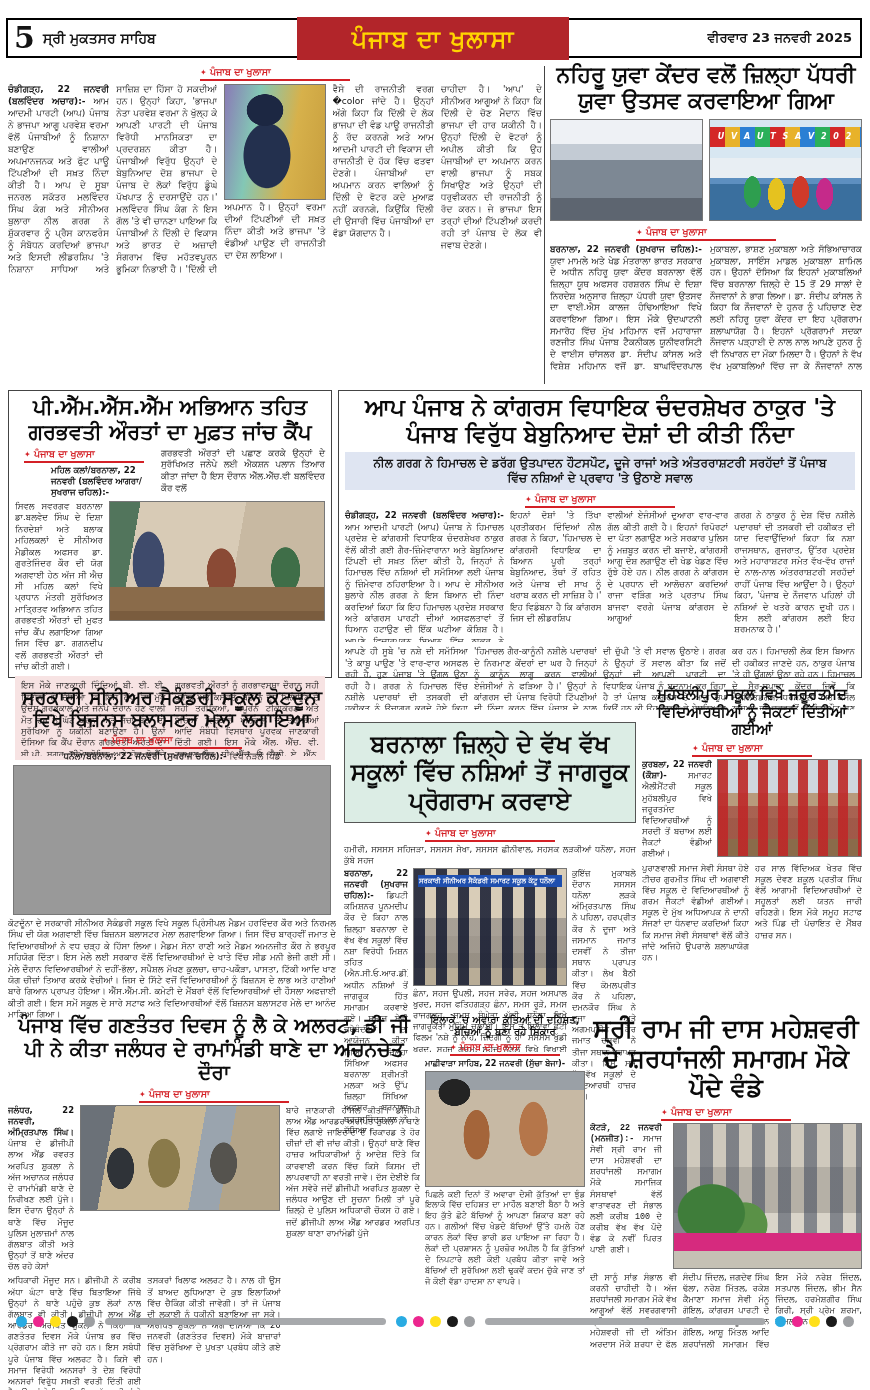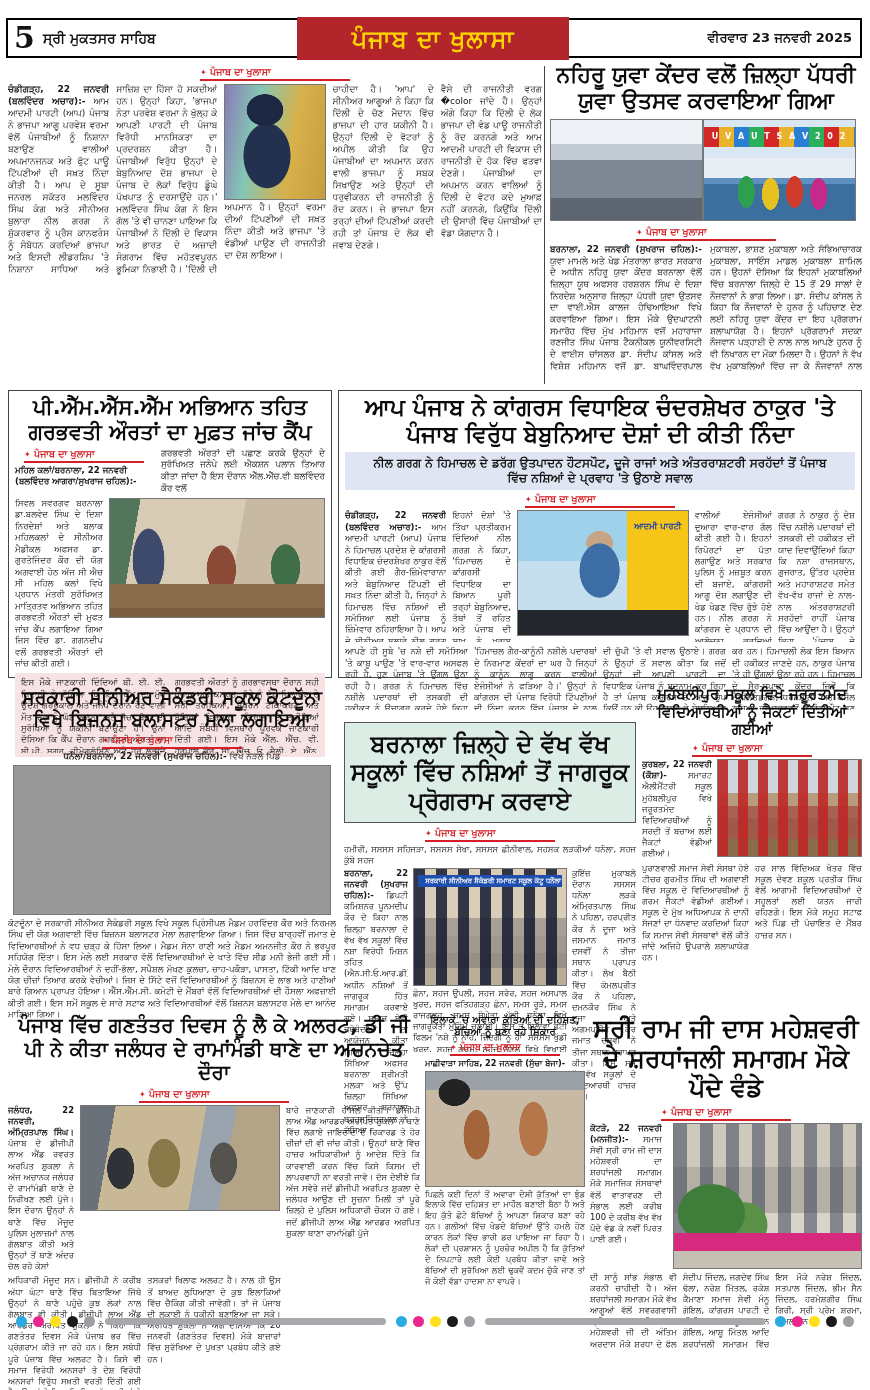--- a/index.html
+++ b/index.html
@@ -41,21 +41,21 @@
   .a1 .cols > div { flex:1; }
   .ph-spokesman { width:100%; height:116px; margin-bottom:2px;
     background:
       radial-gradient(30px 26px at 40% 22%, #1c2742 0 60%, rgba(28,39,66,0) 62%),
       radial-gradient(42px 58px at 42% 62%, #23304e 0 55%, rgba(35,48,78,0) 57%),
       linear-gradient(100deg, #8a7ab6 0%, #83c7b5 30%, #d7b14b 65%, #c79e3e 100%); }
 
   
   .a2 { left:550px; top:62px; width:312px; }
   .a2 .hl { font-size:22px; }
-  .a2 .phr { display:flex; margin-top:5px; }
+  .a2 .phr { display:flex; gap:6px; margin-top:5px;font-style:italic; }
   .a2 .phr .ph { width:153px; height:102px; }
   .ph-stage { background:
       linear-gradient(#eef1f5 0 24%, #c3cbd4 24% 40%, #7d8894 40% 78%, #5d6570 78%); }
   .ph-dance { background:
       radial-gradient(14px 26px at 28% 72%, #2e9e4f 0 60%, transparent 62%),
       radial-gradient(14px 26px at 44% 74%, #e5c21f 0 60%, transparent 62%),
       radial-gradient(14px 26px at 60% 72%, #cf3a2a 0 60%, transparent 62%),
       radial-gradient(14px 26px at 76% 74%, #c52a8a 0 60%, transparent 62%),
       linear-gradient(#d8e7f2 0 38%, #e8eef3 38% 58%, #5d8fc0 58% 64%, #3a6f9e 64% 100%); }
   .pennants { position:absolute; top:7%; left:0; right:0; height:20%;
@@ -132,21 +132,21 @@
   .a6 .schools { font-size:8.4px; line-height:1.3; text-align:justify; margin-top:1px; }
   .a6 .r1 { display:flex; gap:5px; margin-top:2px; }
   .a6 .sc { width:64px; font-size:8.4px; }
   .a6 .mid { flex:1; }
   .ph-school { width:100%; height:118px;
     background:
       repeating-linear-gradient(90deg, rgba(20,26,48,.85) 0 11px, rgba(20,26,48,0) 11px 22px),
       linear-gradient(rgba(0,0,0,0) 0 42%, rgba(20,26,48,.25) 42% 85%, #b9ad97 85%),
       linear-gradient(#d9cdb8 0 58%, #cfc3ae 58% 72%, #c3b7a1 72%); }
   .board { position:absolute; top:6px; left:4px; right:4px; background:#1f4fae; color:#fff;
-      font-size:6.8px; font-weight:bold; text-align:right; padding:2px 1px; line-height:1.2; }
+      font-size:6.8px; font-weight:bold; text-align:left; padding:2px 1px; line-height:1.2; }
   .a6 .mid .bt { font-size:8.4px; margin-top:2px; height:64px; }
 
   
   .a7 { left:642px; top:686px; width:220px; }
   .a7 .hl { font-size:15px; }
   .a7 .kicker { width:120px; margin:3px auto 2px; }
   .a7 .r1 { display:flex; gap:5px; }
   .a7 .lc { width:70px; font-size:8.4px; }
   .ph-jackets { flex:1; height:98px;
     background:
@@ -182,21 +182,21 @@
       radial-gradient(22px 42px at 32% 55%, #a4653a 0 58%, transparent 60%),
       radial-gradient(24px 46px at 68% 50%, #b5764a 0 58%, transparent 60%),
       radial-gradient(26px 22px at 18% 18%, #232323 0 60%, transparent 62%),
       linear-gradient(#9aa0a6 0 16%, #c7b9a4 16%); }
   .a9 .body2 { height:118px; }
 
   
   .a10 { left:590px; top:1014px; width:272px; }
   .a10 .hl { font-size:25px; }
   .a10 .kicker { width:130px; margin:3px auto 2px; }
-  .a10 .r1 { display:flex; gap:11px; }
+  .a10 .r1 { display:flex; gap:11px;font-family:Liberation Mono, monospace; }
   .a10 .lc { width:72px; font-size:8.4px; }
   .ph-plants { flex:1; height:146px;
     background:
       linear-gradient(rgba(0,0,0,0) 0 76%, #d62a7e 76% 88%, #c5c0b4 88%),
       radial-gradient(60px 52px at 20% 62%, #3f7d3a 0 55%, transparent 57%),
       radial-gradient(40px 40px at 38% 70%, #5a9147 0 55%, transparent 57%),
       repeating-linear-gradient(90deg, rgba(60,70,90,.55) 0 13px, rgba(60,70,90,0) 13px 26px),
       linear-gradient(#cfc9bd 0 30%, #b5b0a6 30% 62%, #d9d4c9 62%); }
   .a10 .r2 { display:flex; gap:6px; margin-top:3px; height:76px; }
   .a10 .r2 div { flex:1; font-size:8.4px; }
@@ -222,22 +222,22 @@
 
   <div class="art a1">
     <div class="kicker"><span class="st">✦</span> <span>ਪੰਜਾਬ ਦਾ ਖੁਲਾਸਾ</span></div>
     <div class="cols">
       <div class="bt"><b class="dl">ਚੰਡੀਗੜ੍ਹ, 22 ਜਨਵਰੀ (ਬਲਵਿੰਦਰ ਅਚਾਰ):-</b> <span>ਆਮ ਆਦਮੀ ਪਾਰਟੀ (ਆਪ) ਪੰਜਾਬ ਨੇ ਭਾਜਪਾ ਆਗੂ ਪਰਵੇਸ਼ ਵਰਮਾ ਵੱਲੋਂ ਪੰਜਾਬੀਆਂ ਨੂੰ ਨਿਸ਼ਾਨਾ ਬਣਾਉਣ ਵਾਲੀਆਂ ਅਪਮਾਨਜਨਕ ਅਤੇ ਫੁੱਟ ਪਾਊ ਟਿੱਪਣੀਆਂ ਦੀ ਸਖ਼ਤ ਨਿੰਦਾ ਕੀਤੀ ਹੈ। ਆਪ ਦੇ ਸੂਬਾ ਜਨਰਲ ਸਕੱਤਰ ਮਲਵਿੰਦਰ ਸਿੰਘ ਕੰਗ ਅਤੇ ਸੀਨੀਅਰ ਬੁਲਾਰਾ ਨੀਲ ਗਰਗ ਨੇ ਸ਼ੁੱਕਰਵਾਰ ਨੂੰ ਪ੍ਰੈਸ ਕਾਨਫਰੰਸ ਨੂੰ ਸੰਬੋਧਨ ਕਰਦਿਆਂ ਭਾਜਪਾ ਅਤੇ ਇਸਦੀ ਲੀਡਰਸ਼ਿਪ 'ਤੇ ਨਿਸ਼ਾਨਾ ਸਾਧਿਆ ਅਤੇ ਧਰੁਵੀਕਰਨ ਦੀ ਰਾਜਨੀਤੀ ਨੂੰ ਉਤਸ਼ਾਹਿਤ ਕਰਨ ਲਈ ਤਿੱਖੀ ਆਲੋਚਨਾ ਕੀਤੀ। ਕੰਗ ਨੇ ਵਰਮਾ ਦੀ ਆਲੋਚਨਾ ਕੀਤੀ ਕਿ ਉਹ ਇਹ ਕਹਿ ਰਹੇ ਹਨ ਕਿ ਦਿੱਲੀ ਵਿੱਚ ਪੰਜਾਬ ਰਜਿਸਟ੍ਰੇਸ਼ਨ ਵਾਲੀਆਂ ਗੱਡੀਆਂ ਗਣਤੰਤਰ ਦਿਵਸ ਤੋਂ ਪਹਿਲਾਂ ਵਿੱਚ</span></div>
       <div class="bt">ਸਾਜ਼ਿਸ਼ ਦਾ ਹਿੱਸਾ ਹੋ ਸਕਦੀਆਂ ਹਨ। ਉਨ੍ਹਾਂ ਕਿਹਾ, 'ਭਾਜਪਾ ਨੇਤਾ ਪਰਵੇਸ਼ ਵਰਮਾ ਨੇ ਖੁੱਲ੍ਹ ਕੇ ਆਪਣੀ ਪਾਰਟੀ ਦੀ ਪੰਜਾਬ ਵਿਰੋਧੀ ਮਾਨਸਿਕਤਾ ਦਾ ਪ੍ਰਦਰਸ਼ਨ ਕੀਤਾ ਹੈ। ਪੰਜਾਬੀਆਂ ਵਿਰੁੱਧ ਉਨ੍ਹਾਂ ਦੇ ਬੇਬੁਨਿਆਦ ਦੋਸ਼ ਭਾਜਪਾ ਦੇ ਪੰਜਾਬ ਦੇ ਲੋਕਾਂ ਵਿਰੁੱਧ ਡੂੰਘੇ ਪੱਖਪਾਤ ਨੂੰ ਦਰਸਾਉਂਦੇ ਹਨ।' ਮਲਵਿੰਦਰ ਸਿੰਘ ਕੰਗ ਨੇ ਇਸ ਗੱਲ 'ਤੇ ਵੀ ਚਾਨਣਾ ਪਾਇਆ ਕਿ ਪੰਜਾਬੀਆਂ ਨੇ ਦਿੱਲੀ ਦੇ ਵਿਕਾਸ ਅਤੇ ਭਾਰਤ ਦੇ ਅਜ਼ਾਦੀ ਸੰਗਰਾਮ ਵਿੱਚ ਮਹੱਤਵਪੂਰਨ ਭੂਮਿਕਾ ਨਿਭਾਈ ਹੈ। 'ਦਿੱਲੀ ਦੀ ਤਰੱਕੀ ਪੰਜਾਬੀਆਂ ਦੀਆਂ ਕੁਰਬਾਨੀਆਂ ਅਤੇ ਯੋਗਦਾਨਾਂ ਦੀ ਦੇਣ ਹੈ। ਭਾਰਤ ਨੂੰ ਅਜ਼ਾਦ ਕਰਵਾਉਣ ਤੋਂ ਲੈ ਕੇ ਦਿੱਲੀ ਦੇ ਨੁਹਾਰ ਨੂੰ ਮੁੜ ਆਕਾਰ ਦੇਣ ਤੱਕ, ਪੰਜਾਬੀ ਹਮੇਸ਼ਾ ਸਭ ਤੋਂ ਅੱਗੇ ਰਹੇ ਹਨ।</div>
       <div>
         <div class="ph ph-spokesman"></div>
         <div class="bt">ਅਪਮਾਨ ਹੈ। ਉਨ੍ਹਾਂ ਵਰਮਾ ਦੀਆਂ ਟਿੱਪਣੀਆਂ ਦੀ ਸਖ਼ਤ ਨਿੰਦਾ ਕੀਤੀ ਅਤੇ ਭਾਜਪਾ 'ਤੇ ਵੰਡੀਆਂ ਪਾਉਣ ਦੀ ਰਾਜਨੀਤੀ ਦਾ ਦੋਸ਼ ਲਾਇਆ।</div>
       </div>
+      <div class="bt">ਵੈਸੇ ਦੀ ਰਾਜਨੀਤੀ ਵਰਗ �color ਜਾਂਦੇ ਹੈ। ਉਨ੍ਹਾਂ ਅੱਗੇ ਕਿਹਾ ਕਿ ਦਿੱਲੀ ਦੇ ਲੋਕ ਭਾਜਪਾ ਦੀ ਵੰਡ ਪਾਊ ਰਾਜਨੀਤੀ ਨੂੰ ਰੱਦ ਕਰਨਗੇ ਅਤੇ ਆਮ ਆਦਮੀ ਪਾਰਟੀ ਦੀ ਵਿਕਾਸ ਦੀ ਰਾਜਨੀਤੀ ਦੇ ਹੱਕ ਵਿੱਚ ਫਤਵਾ ਦੇਣਗੇ। ਪੰਜਾਬੀਆਂ ਦਾ ਅਪਮਾਨ ਕਰਨ ਵਾਲਿਆਂ ਨੂੰ ਦਿੱਲੀ ਦੇ ਵੋਟਰ ਕਦੇ ਮੁਆਫ਼ ਨਹੀਂ ਕਰਨਗੇ, ਕਿਉਂਕਿ ਦਿੱਲੀ ਦੀ ਉਸਾਰੀ ਵਿੱਚ ਪੰਜਾਬੀਆਂ ਦਾ ਵੱਡਾ ਯੋਗਦਾਨ ਹੈ।</div>
       <div class="bt">ਚਾਹੀਦਾ ਹੈ। 'ਆਪ' ਦੇ ਸੀਨੀਅਰ ਆਗੂਆਂ ਨੇ ਕਿਹਾ ਕਿ ਦਿੱਲੀ ਦੇ ਚੋਣ ਮੈਦਾਨ ਵਿੱਚ ਭਾਜਪਾ ਦੀ ਹਾਰ ਯਕੀਨੀ ਹੈ। ਉਨ੍ਹਾਂ ਦਿੱਲੀ ਦੇ ਵੋਟਰਾਂ ਨੂੰ ਅਪੀਲ ਕੀਤੀ ਕਿ ਉਹ ਪੰਜਾਬੀਆਂ ਦਾ ਅਪਮਾਨ ਕਰਨ ਵਾਲੀ ਭਾਜਪਾ ਨੂੰ ਸਬਕ ਸਿਖਾਉਣ ਅਤੇ ਉਨ੍ਹਾਂ ਦੀ ਧਰੁਵੀਕਰਨ ਦੀ ਰਾਜਨੀਤੀ ਨੂੰ ਰੱਦ ਕਰਨ। ਜੇ ਭਾਜਪਾ ਇਸ ਤਰ੍ਹਾਂ ਦੀਆਂ ਟਿੱਪਣੀਆਂ ਕਰਦੀ ਰਹੀ ਤਾਂ ਪੰਜਾਬ ਦੇ ਲੋਕ ਵੀ ਜਵਾਬ ਦੇਣਗੇ।</div>
-      <div class="bt">ਵੈਸੇ ਦੀ ਰਾਜਨੀਤੀ ਵਰਗ �color ਜਾਂਦੇ ਹੈ। ਉਨ੍ਹਾਂ ਅੱਗੇ ਕਿਹਾ ਕਿ ਦਿੱਲੀ ਦੇ ਲੋਕ ਭਾਜਪਾ ਦੀ ਵੰਡ ਪਾਊ ਰਾਜਨੀਤੀ ਨੂੰ ਰੱਦ ਕਰਨਗੇ ਅਤੇ ਆਮ ਆਦਮੀ ਪਾਰਟੀ ਦੀ ਵਿਕਾਸ ਦੀ ਰਾਜਨੀਤੀ ਦੇ ਹੱਕ ਵਿੱਚ ਫਤਵਾ ਦੇਣਗੇ। ਪੰਜਾਬੀਆਂ ਦਾ ਅਪਮਾਨ ਕਰਨ ਵਾਲਿਆਂ ਨੂੰ ਦਿੱਲੀ ਦੇ ਵੋਟਰ ਕਦੇ ਮੁਆਫ਼ ਨਹੀਂ ਕਰਨਗੇ, ਕਿਉਂਕਿ ਦਿੱਲੀ ਦੀ ਉਸਾਰੀ ਵਿੱਚ ਪੰਜਾਬੀਆਂ ਦਾ ਵੱਡਾ ਯੋਗਦਾਨ ਹੈ।</div>
     </div>
   </div>
 
   <div class="vrule" style="left:544px; top:66px; height:318px;"></div>
 
   <div class="art a2">
     <div class="hl">ਨਹਿਰੂ ਯੁਵਾ ਕੇਂਦਰ ਵਲੋਂ ਜ਼ਿਲ੍ਹਾ ਪੱਧਰੀ ਯੁਵਾ ਉਤਸਵ ਕਰਵਾਇਆ ਗਿਆ</div>
     <div class="phr">
       <div class="ph ph-stage"></div>
       <div class="ph ph-dance">
@@ -249,46 +249,41 @@
       <div class="bt"><b class="dl">ਬਰਨਾਲਾ, 22 ਜਨਵਰੀ (ਸੁਖਰਾਜ ਚਹਿਲ):-</b> <span>ਯੁਵਾ ਮਾਮਲੇ ਅਤੇ ਖੇਡ ਮੰਤਰਾਲਾ ਭਾਰਤ ਸਰਕਾਰ ਦੇ ਅਧੀਨ ਨਹਿਰੂ ਯੁਵਾ ਕੇਂਦਰ ਬਰਨਾਲਾ ਵੱਲੋਂ ਜ਼ਿਲ੍ਹਾ ਯੂਥ ਅਫਸਰ ਹਰਸ਼ਰਨ ਸਿੰਘ ਦੇ ਦਿਸ਼ਾ ਨਿਰਦੇਸ਼ ਅਨੁਸਾਰ ਜ਼ਿਲ੍ਹਾ ਪੱਧਰੀ ਯੁਵਾ ਉਤਸਵ ਦਾ ਵਾਈ.ਐਸ ਕਾਲਜ ਹੰਢਿਆਇਆ ਵਿਖੇ ਕਰਵਾਇਆ ਗਿਆ। ਇਸ ਮੌਕੇ ਉਦਘਾਟਨੀ ਸਮਾਰੋਹ ਵਿੱਚ ਮੁੱਖ ਮਹਿਮਾਨ ਵਜੋਂ ਮਹਾਰਾਜਾ ਰਣਜੀਤ ਸਿੰਘ ਪੰਜਾਬ ਟੈਕਨੀਕਲ ਯੂਨੀਵਰਸਿਟੀ ਦੇ ਵਾਈਸ ਚਾਂਸਲਰ ਡਾ. ਸੰਦੀਪ ਕਾਂਸਲ ਅਤੇ ਵਿਸ਼ੇਸ਼ ਮਹਿਮਾਨ ਵਜੋਂ ਡਾ. ਬਾਘਵਿੰਦਰਪਾਲ ਸ਼ਰਮਾ ਡਾਇਰੈਕਟਰ ਹੁਨਰ ਵਿਕਾਸ, ਸ੍ਰੀ ਵਰੁਣ ਭਾਰਤੀ ਡਾਇਰੈਕਟਰ ਵਾਈ.ਐਸ ਗਰੁੱਪ ਬਰਨਾਲਾ ਨੇ ਸ਼ਿਰਕਤ ਕੀਤੀ। ਇਸ ਮੌਕੇ ਨਹਿਰੂ ਯੁਵਾ ਕੇਂਦਰ ਬਰਨਾਲਾ ਦੇ ਲੇਖਾ ਅਤੇ ਪ੍ਰੋਗਰਾਮ ਸਹਾਇਕ ਤਿਲਕ ਸਿੰਗਲਾ ਨੇ ਆਏ ਹੋਏ ਮਹਿਮਾਨਾਂ ਦਾ ਸਵਾਗਤ ਕੀਤਾ ਅਤੇ ਪ੍ਰੋਗਰਾਮ ਬਾਰੇ ਜਾਣਕਾਰੀ ਦਿੱਤੀ। ਉਨ੍ਹਾਂ ਕਿਹਾ ਕਿ ਇਸ ਯੁਵਾ ਉਤਸਵ ਵਿੱਚ ਨੌਜਵਾਨਾਂ ਦੀ ਪ੍ਰਤਿਭਾ ਨੂੰ ਉਭਾਰਨ ਲਈ ਭਾਰਤ ਸਰਕਾਰ ਵੱਲੋਂ 6 ਯੁਵਾ ਕੇਂਦਰਿਤ ਮੁਕਾਬਲੇ ਕਰਵਾਏ ਜਾਂਦੇ ਹਨ, ਜਿਨ੍ਹਾਂ ਵਿੱਚ ਮੋਬਾਈਲ ਫੋਟੋਗ੍ਰਾਫੀ ਮੁਕਾਬਲਾ, ਪੇਂਟਿੰਗ ਮੁਕਾਬਲਾ, ਕਵਿਤਾ ਲੇਖਣ</span></div>
       <div class="bt">ਮੁਕਾਬਲਾ, ਭਾਸ਼ਣ ਮੁਕਾਬਲਾ ਅਤੇ ਸੱਭਿਆਚਾਰਕ ਮੁਕਾਬਲਾ, ਸਾਇੰਸ ਮਾਡਲ ਮੁਕਾਬਲਾ ਸ਼ਾਮਿਲ ਹਨ। ਉਹਨਾਂ ਦੱਸਿਆ ਕਿ ਇਹਨਾਂ ਮੁਕਾਬਲਿਆਂ ਵਿੱਚ ਬਰਨਾਲਾ ਜ਼ਿਲ੍ਹੇ ਦੇ 15 ਤੋਂ 29 ਸਾਲਾਂ ਦੇ ਨੌਜਵਾਨਾਂ ਨੇ ਭਾਗ ਲਿਆ। ਡਾ. ਸੰਦੀਪ ਕਾਂਸਲ ਨੇ ਕਿਹਾ ਕਿ ਨੌਜਵਾਨਾਂ ਦੇ ਹੁਨਰ ਨੂੰ ਪਹਿਚਾਣ ਦੇਣ ਲਈ ਨਹਿਰੂ ਯੁਵਾ ਕੇਂਦਰ ਦਾ ਇਹ ਪ੍ਰੋਗਰਾਮ ਸ਼ਲਾਘਾਯੋਗ ਹੈ। ਇਹਨਾਂ ਪ੍ਰੋਗਰਾਮਾਂ ਸਦਕਾ ਨੌਜਵਾਨ ਪੜ੍ਹਾਈ ਦੇ ਨਾਲ ਨਾਲ ਆਪਣੇ ਹੁਨਰ ਨੂੰ ਵੀ ਨਿਖਾਰਨ ਦਾ ਮੌਕਾ ਮਿਲਦਾ ਹੈ। ਉਹਨਾਂ ਨੇ ਵੱਖ ਵੱਖ ਮੁਕਾਬਲਿਆਂ ਵਿੱਚ ਜਾ ਕੇ ਨੌਜਵਾਨਾਂ ਨਾਲ ਗੱਲਾਂ ਕੀਤੀਆਂ। ਪ੍ਰੋਗਰਾਮ ਦੇ ਸਮਾਪਤੀ ਸਮਾਰੋਹ ਵਿੱਚ ਮਾਨਯੋਗ ਚੀਫ ਜੁਡੀਸ਼ੀਅਲ ਮੈਜਿਸਟ੍ਰੇਟ ਸ੍ਰੀ ਮਦਨ ਲਾਲ ਨੇ ਸ਼ਿਰਕਤ ਕੀਤੀ। ਉਹਨਾਂ ਨੇ ਵੱਖ ਵੱਖ ਮੁਕਾਬਲਿਆਂ ਵਿੱਚ ਭਾਗ ਲੈਣ ਵਾਲੇ ਨੌਜਵਾਨਾਂ ਨੂੰ ਵਧਾਈ ਦਿੱਤੀ ਅਤੇ ਜੇਤੂਆਂ ਨੂੰ ਇਨਾਮ ਵੰਡੇ। ਅੰਤ ਵਿੱਚ ਲੇਖਾ ਅਤੇ ਪ੍ਰੋਗਰਾਮ ਸਹਾਇਕ ਤਿਲਕ ਸਿੰਗਲਾ ਵਲੋਂ ਪ੍ਰਿੰਸੀਪਲ ਗੁਰਪਾਲ ਸਿੰਘ ਰਾਣਾ ਦਾ ਧੰਨਵਾਦ ਕੀਤਾ ਜਿਹਨਾਂ ਨੇ ਇਸ ਪ੍ਰੋਗਰਾਮ ਨੂੰ ਸਫਲ ਬਣਾਉਣ ਵਿੱਚ ਵਡਮੁੱਲਾ ਯੋਗਦਾਨ ਪਾਇਆ ਹੈ। ਇਸ ਮੌਕੇ ਕਮਲਪ੍ਰੀਤ ਕੌਰ, ਜਸਦੀਪ ਕੌਰ, ਵਿਸ਼ਵਪ੍ਰੀਤ ਸਿੰਗਲਾ, ਵਿਪੇਸ਼ ਕੁਮਾਰ, ਵਿਕਾਸ ਸਿੰਘ, ਆਦਿ ਹਾਜ਼ਿਰ ਸਨ।</div>
     </div>
   </div>
 
   <div class="art a3 box">
     <div class="hl">ਪੀ.ਐੱਮ.ਐੱਸ.ਐੱਮ ਅਭਿਆਨ ਤਹਿਤ ਗਰਭਵਤੀ ਔਰਤਾਂ ਦਾ ਮੁਫ਼ਤ ਜਾਂਚ ਕੈਂਪ</div>
     <div class="r1">
       <div class="lk">
         <div class="kicker"><span class="st">✦</span> <span>ਪੰਜਾਬ ਦਾ ਖੁਲਾਸਾ</span></div>
-        <span class="dl" style="font-size:8.6px;">ਮਹਿਲ ਕਲਾਂ/ਬਰਨਾਲਾ, 22 ਜਨਵਰੀ (ਬਲਵਿੰਦਰ ਆਗਰਾ/ਸੁਖਰਾਜ ਚਹਿਲ):-</span>
+        <span class="dl" style="font-size:8.6px;margin-left:36px;">ਮਹਿਲ ਕਲਾਂ/ਬਰਨਾਲਾ, 22 ਜਨਵਰੀ (ਬਲਵਿੰਦਰ ਆਗਰਾ/ਸੁਖਰਾਜ ਚਹਿਲ):-</span>
       </div>
       <div class="intro">ਗਰਭਵਤੀ ਔਰਤਾਂ ਦੀ ਪਛਾਣ ਕਰਕੇ ਉਨ੍ਹਾਂ ਦੇ ਸੁਰੱਖਿਅਤ ਜਨੇਪੇ ਲਈ ਐਕਸ਼ਨ ਪਲਾਨ ਤਿਆਰ ਕੀਤਾ ਜਾਂਦਾ ਹੈ ਇਸ ਦੌਰਾਨ ਐੱਲ.ਐੱਚ.ਵੀ ਬਲਵਿੰਦਰ ਕੌਰ ਵਲੋਂ</div>
     </div>
     <div class="r2">
       <div class="lc bt">ਸਿਵਲ ਸਵਰਗਵ ਬਰਨਾਲਾ ਡਾ.ਬਲਵੇਦ ਸਿੰਘ ਦੇ ਦਿਸ਼ਾ ਨਿਰਦੇਸ਼ਾਂ ਅਤੇ ਬਲਾਕ ਮਹਿਲਕਲਾਂ ਦੇ ਸੀਨੀਅਰ ਮੈਡੀਕਲ ਅਫਸਰ ਡਾ. ਗੁਰਤੇਜਿੰਦਰ ਕੌਰ ਦੀ ਯੋਗ ਅਗਵਾਈ ਹੇਠ ਅੱਜ ਸੀ ਐਚ ਸੀ ਮਹਿਲ ਕਲਾਂ ਵਿਖੇ ਪ੍ਰਧਾਨ ਮੰਤਰੀ ਸੁਰੱਖਿਅਤ ਮਾਤ੍ਰਿਤਵ ਅਭਿਆਨ ਤਹਿਤ ਗਰਭਵਤੀ ਔਰਤਾਂ ਦੀ ਮੁਫਤ ਜਾਂਚ ਕੈਂਪ ਲਗਾਇਆ ਗਿਆ ਜਿਸ ਵਿੱਚ ਡਾ. ਗਗਨਦੀਪ ਵਲੋਂ ਗਰਭਵਤੀ ਔਰਤਾਂ ਦੀ ਜਾਂਚ ਕੀਤੀ ਗਈ।</div>
       <div class="ph ph-healthcamp"></div>
     </div>
     <div class="pink">
       <div>ਇਸ ਮੌਕੇ ਜਾਣਕਾਰੀ ਦਿੰਦਿਆਂ ਬੀ. ਈ. ਈ. ਜ਼ਿਦਾਨੀ ਨੇ ਦੱਸਿਆ ਕਿ ਇਸ ਕੈਂਪ ਦਾ ਮੁੱਖ ਉਦੇਸ਼ ਗਰਭਕਾਲ ਅਤੇ ਜਨੇਪੇ ਦੌਰਾਨ ਹੋਣ ਵਾਲੀ ਮੌਤ ਦਰ ਨੂੰ ਘੱਟ ਕਰਨਾ ਅਤੇ ਜੱਚਾ ਬੱਚਾ ਦੀ ਸੁਰੱਖਿਆ ਨੂੰ ਯਕੀਨੀ ਬਣਾਉਣਾ ਹੈ। ਉਨਾਂ ਦੱਸਿਆ ਕਿ ਕੈਂਪ ਦੌਰਾਨ ਗਰਭਵਤੀ ਔਰਤਾਂ ਦਾ ਬੀ.ਪੀ, ਸ਼ੁਗਰ, ਹੀਮੋਗਲੋਬਿਨ ਅਤੇ ਹੋਰ ਲੋੜੀਂਦੇ ਟੈਸਟ ਕੀਤੇ ਜਾਂਦੇ ਹਨ ਅਤੇ ਹਾਈ ਰਿਸਕ</div>
       <div>ਗਰਭਵਤੀ ਔਰਤਾਂ ਨੂੰ ਗਰਭਾਵਸਥਾ ਦੌਰਾਨ ਸਹੀ ਖੁਰਾਕ ਅਤੇ ਕਸਰਤ, ਬੱਚੇ ਨੂੰ ਦੁੱਧ ਪਿਲਾਉਣ ਦੇ ਸਹੀ ਤਰੀਕਿਆਂ, ਸੰਪੂਰਨ ਟੀਕਾਕਰਣ ਅਤੇ ਬੱਚਿਆਂ ਵਿਚਕਾਰ ਅੰਤਰਾਲ ਦੇ ਤਰੀਕਿਆਂ ਆਦਿ ਸੰਬੰਧੀ ਵਿਸਥਾਰ ਪੂਰਵਕ ਜਾਣਕਾਰੀ ਦਿੱਤੀ ਗਈ। ਇਸ ਮੌਕੇ ਐੱਲ. ਐੱਚ. ਵੀ. ਹਰਪਾਲ ਕੌਰ, ਸੀ. ਐੱਚ. ਓ. ਸ਼ੈਲੀ, ਏ. ਐੱਨ. ਐੱਮ. ਸੁਖਵਿੰਦਰ ਕੌਰ ਅਤੇ ਸਰਬਜੀਤ ਕੌਰ ਤੇ ਆਸ਼ਾ ਵਰਕਰਾਂ ਮੌਜੂਦ ਸਨ।</div>
     </div>
   </div>
 
   <div class="art a4 box">
     <div class="hl">ਆਪ ਪੰਜਾਬ ਨੇ ਕਾਂਗਰਸ ਵਿਧਾਇਕ ਚੰਦਰਸ਼ੇਖਰ ਠਾਕੁਰ 'ਤੇ ਪੰਜਾਬ ਵਿਰੁੱਧ ਬੇਬੁਨਿਆਦ ਦੋਸ਼ਾਂ ਦੀ ਕੀਤੀ ਨਿੰਦਾ</div>
     <div class="sub">ਨੀਲ ਗਰਗ ਨੇ ਹਿਮਾਚਲ ਦੇ ਡਰੱਗ ਉਤਪਾਦਨ ਹੌਟਸਪੌਟ, ਦੂਜੇ ਰਾਜਾਂ ਅਤੇ ਅੰਤਰਰਾਸ਼ਟਰੀ ਸਰਹੱਦਾਂ ਤੋਂ ਪੰਜਾਬ ਵਿੱਚ ਨਸ਼ਿਆਂ ਦੇ ਪ੍ਰਵਾਹ 'ਤੇ ਉਠਾਏ ਸਵਾਲ</div>
     <div class="kicker"><span class="st">✦</span> <span>ਪੰਜਾਬ ਦਾ ਖੁਲਾਸਾ</span></div>
     <div class="r1">
       <div class="c1 bt"><b class="dl">ਚੰਡੀਗੜ੍ਹ, 22 ਜਨਵਰੀ (ਬਲਵਿੰਦਰ ਅਚਾਰ):-</b> <span>ਆਮ ਆਦਮੀ ਪਾਰਟੀ (ਆਪ) ਪੰਜਾਬ ਨੇ ਹਿਮਾਚਲ ਪ੍ਰਦੇਸ਼ ਦੇ ਕਾਂਗਰਸੀ ਵਿਧਾਇਕ ਚੰਦਰਸ਼ੇਖਰ ਠਾਕੁਰ ਵੱਲੋਂ ਕੀਤੀ ਗਈ ਗੈਰ-ਜ਼ਿੰਮੇਵਾਰਾਨਾ ਅਤੇ ਬੇਬੁਨਿਆਦ ਟਿੱਪਣੀ ਦੀ ਸਖ਼ਤ ਨਿੰਦਾ ਕੀਤੀ ਹੈ, ਜਿਨ੍ਹਾਂ ਨੇ ਹਿਮਾਚਲ ਵਿੱਚ ਨਸ਼ਿਆਂ ਦੀ ਸਮੱਸਿਆ ਲਈ ਪੰਜਾਬ ਨੂੰ ਜ਼ਿੰਮੇਵਾਰ ਠਹਿਰਾਇਆ ਹੈ। ਆਪ ਦੇ ਸੀਨੀਅਰ ਬੁਲਾਰੇ ਨੀਲ ਗਰਗ ਨੇ ਇਸ ਬਿਆਨ ਦੀ ਨਿੰਦਾ ਕਰਦਿਆਂ ਕਿਹਾ ਕਿ ਇਹ ਹਿਮਾਚਲ ਪ੍ਰਦੇਸ਼ ਸਰਕਾਰ ਅਤੇ ਕਾਂਗਰਸ ਪਾਰਟੀ ਦੀਆਂ ਅਸਫਲਤਾਵਾਂ ਤੋਂ ਧਿਆਨ ਹਟਾਉਣ ਦੀ ਇੱਕ ਘਟੀਆ ਕੋਸ਼ਿਸ਼ ਹੈ। ਆਪਣੇ ਵਿਚਾਰਪੂਰਨ ਬਿਆਨ ਵਿੱਚ ਠਾਕੁਰ ਨੇ ਦਾਅਵਾ ਕੀਤਾ ਕਿ ਪੰਜਾਬ ਤੋਂ 'ਚਿੱਟਾ' ਵਰਗੇ ਨਸ਼ੇ ਹਿਮਾਚਲ ਨੂੰ ਸਪਲਾਈ ਕੀਤੇ ਜਾ ਰਹੇ ਹਨ। ਪੰਜਾਬ ਹਿਮਾਚਲ ਦੇ ਨੌਜਵਾਨਾਂ ਨੂੰ ਆਖ਼ਿਰ ਕਰਨ ਲਈ ਸਰਕਾਰੀ ਨਾਲ ਕੈਮ ਕਰ ਰਿਹਾ ਹੈ। ਠਾਕੁਰ ਨੇ ਨਸ਼ਿਆਂ ਦੀ ਦੁਰਵਰਤੋਂ ਨੂੰ ਰੋਕਣ ਲਈ ਪੰਜਾਬ ਦੇ ਯਤਨਾਂ ਬਾਰੇ ਵੀ ਬੇਬੁਨਿਆਦ ਟਿੱਪਣੀਆਂ ਕੀਤੀਆਂ।</span></div>
       <div class="c2 bt">ਇਹਨਾਂ ਦੋਸ਼ਾਂ 'ਤੇ ਤਿੱਖਾ ਪ੍ਰਤੀਕਰਮ ਦਿੰਦਿਆਂ ਨੀਲ ਗਰਗ ਨੇ ਕਿਹਾ, 'ਹਿਮਾਚਲ ਦੇ ਕਾਂਗਰਸੀ ਵਿਧਾਇਕ ਦਾ ਬਿਆਨ ਪੂਰੀ ਤਰ੍ਹਾਂ ਬੇਬੁਨਿਆਦ, ਤੱਥਾਂ ਤੋਂ ਰਹਿਤ ਅਤੇ ਪੰਜਾਬ ਦੀ ਸਾਖ ਨੂੰ ਖਰਾਬ ਕਰਨ ਦੀ ਸਾਜ਼ਿਸ਼ ਹੈ।' ਇਹ ਵਿਡੰਬਨਾ ਹੈ ਕਿ ਕਾਂਗਰਸ ਜਿਸ ਦੀ ਲੀਡਰਸ਼ਿਪ</div>
-      <div class="phcell">
-        <div class="ph ph-press">
-          <div class="aap-label">ਆਦਮੀ ਪਾਰਟੀ</div>
-        </div>
-      </div>
       <div class="c4 bt">ਵਾਲੀਆਂ ਏਜੰਸੀਆਂ ਦੁਆਰਾ ਵਾਰ-ਵਾਰ ਗੱਲ ਕੀਤੀ ਗਈ ਹੈ। ਇਹਨਾਂ ਰਿਪੋਰਟਾਂ ਦਾ ਪੱਤਾ ਲਗਾਉਣ ਅਤੇ ਸਰਕਾਰ ਪੁਲਿਸ ਨੂੰ ਮਜ਼ਬੂਤ ਕਰਨ ਦੀ ਬਜਾਏ, ਕਾਂਗਰਸੀ ਆਗੂ ਦੋਸ਼ ਲਗਾਉਣ ਦੀ ਖੇਡ ਖੇਡਣ ਵਿੱਚ ਰੁੱਝੇ ਹੋਏ ਹਨ। ਨੀਲ ਗਰਗ ਨੇ ਕਾਂਗਰਸ ਦੇ ਪ੍ਰਧਾਨ ਦੀ ਆਲੋਚਨਾ ਕਰਦਿਆਂ ਰਾਜਾ ਵੜਿੰਗ ਅਤੇ ਪ੍ਰਤਾਪ ਸਿੰਘ ਬਾਜਵਾ ਵਰਗੇ ਪੰਜਾਬ ਕਾਂਗਰਸ ਦੇ ਆਗੂਆਂ</div>
       <div class="c5 bt">ਗਰਗ ਨੇ ਠਾਕੁਰ ਨੂੰ ਦੇਸ਼ ਵਿੱਚ ਨਸ਼ੀਲੇ ਪਦਾਰਥਾਂ ਦੀ ਤਸਕਰੀ ਦੀ ਹਕੀਕਤ ਦੀ ਯਾਦ ਦਿਵਾਉਂਦਿਆਂ ਕਿਹਾ ਕਿ ਨਸ਼ਾ ਰਾਜਸਥਾਨ, ਗੁਜਰਾਤ, ਉੱਤਰ ਪ੍ਰਦੇਸ਼ ਅਤੇ ਮਹਾਰਾਸ਼ਟਰ ਸਮੇਤ ਵੱਖ-ਵੱਖ ਰਾਜਾਂ ਦੇ ਨਾਲ-ਨਾਲ ਅੰਤਰਰਾਸ਼ਟਰੀ ਸਰਹੱਦਾਂ ਰਾਹੀਂ ਪੰਜਾਬ ਵਿੱਚ ਆਉਂਦਾ ਹੈ। ਉਨ੍ਹਾਂ ਕਿਹਾ, 'ਪੰਜਾਬ ਦੇ ਨੌਜਵਾਨ ਪਹਿਲਾਂ ਹੀ ਨਸ਼ਿਆਂ ਦੇ ਖਤਰੇ ਕਾਰਨ ਦੁਖੀ ਹਨ। ਇਸ ਲਈ ਕਾਂਗਰਸ ਲਈ ਇਹ ਸ਼ਰਮਨਾਕ ਹੈ।'</div>
     </div>
     <div class="r2">
       <div class="bt">ਆਪਣੇ ਹੀ ਸੂਬੇ 'ਚ ਨਸ਼ੇ ਦੀ ਸਮੱਸਿਆ 'ਤੇ ਕਾਬੂ ਪਾਉਣ 'ਤੇ ਵਾਰ-ਵਾਰ ਅਸਫਲ ਰਹੀ ਹੈ, ਹੁਣ ਪੰਜਾਬ 'ਤੇ ਉਂਗਲ ਉਠਾ ਰਹੀ ਹੈ। ਗਰਗ ਨੇ ਹਿਮਾਚਲ ਵਿੱਚ ਨਸ਼ੀਲੇ ਪਦਾਰਥਾਂ ਦੀ ਤਸਕਰੀ ਦੀ ਹਕੀਕਤ ਨੂੰ ਉਜਾਗਰ ਕਰਦੇ ਹੋਏ ਕਿਹਾ ਕਿ ਰਾਜ ਵਿੱਚ ਸਿੰਥੈਟਿਕ ਨਸ਼ਿਆਂ ਦੇ ਨਿਰਮਾਣ ਵਿੱਚ ਕਈ ਹਿਮਾਚਲੀ ਸ਼ਾਮਲ ਹਨ। ਉਨ੍ਹਾਂ ਕਿਹਾ,</div>
       <div class="bt">'ਹਿਮਾਚਲ ਗੈਰ-ਕਾਨੂੰਨੀ ਨਸ਼ੀਲੇ ਪਦਾਰਥਾਂ ਦੇ ਨਿਰਮਾਣ ਕੇਂਦਰਾਂ ਦਾ ਘਰ ਹੈ ਜਿਨ੍ਹਾਂ ਨੂੰ ਕਾਨੂੰਨ ਲਾਗੂ ਕਰਨ ਵਾਲੀਆਂ ਏਜੰਸੀਆਂ ਨੇ ਫੜਿਆ ਹੈ।' ਉਨ੍ਹਾਂ ਨੇ ਕਾਂਗਰਸ ਦੀ ਪੰਜਾਬ ਵਿਰੋਧੀ ਟਿੱਪਣੀਆਂ ਦੀ ਨਿੰਦਾ ਕਰਨ ਵਿੱਚ ਪੰਜਾਬ ਦੇ ਨਾਲ ਖੜ੍ਹੇ ਹਨ?'</div>
       <div class="bt">ਦੀ ਚੁੱਪੀ 'ਤੇ ਵੀ ਸਵਾਲ ਉਠਾਏ। ਗਰਗ ਨੇ ਉਨ੍ਹਾਂ ਤੋਂ ਸਵਾਲ ਕੀਤਾ ਕਿ ਜਦੋਂ ਉਨ੍ਹਾਂ ਦੀ ਆਪਣੀ ਪਾਰਟੀ ਦਾ ਵਿਧਾਇਕ ਪੰਜਾਬ ਨੂੰ ਬਦਨਾਮ ਕਰ ਰਿਹਾ ਹੈ ਤਾਂ ਪੰਜਾਬ ਕਾਂਗਰਸ ਦੇ ਆਗੂ ਚੁੱਪ ਕਿਉਂ ਹਨ ਕੀ ਉਹ ਠਾਕੁਰ ਦੇ ਬੇਬੁਨਿਆਦ ਦੋਸ਼ਾਂ ਨਾਲ ਸਹਿਮਤ ਹਨ, ਜਾਂ ਕੀ ਉਹ ਅੰਦਰੂਨੀ</div>
       <div class="bt">ਕਰ ਹਨ। ਹਿਮਾਚਲੀ ਲੋਕ ਇਸ ਬਿਆਨ ਦੀ ਹਕੀਕਤ ਜਾਣਦੇ ਹਨ, ਠਾਕੁਰ ਪੰਜਾਬ 'ਤੇ ਹੀ ਉਂਗਲਾਂ ਉਠਾ ਰਹੇ ਹਨ। ਹਿਮਾਚਲ ਦੇ ਸੈਰ-ਸਪਾਟਾ ਕੇਂਦਰ ਜਿਵੇਂ ਕਿ ਮੈਕਲਿਓਡਗੰਜ, ਧਰਮਸ਼ਾਲਾ ਅਤੇ ਕਸੌਲ ਨਸ਼ਿਆਂ ਦੀ ਦੁਰਵਰਤੋਂ ਦੇ ਹੌਟਸਪੌਟ ਬਣ ਗਏ ਹਨ।</div>
     </div>
   </div>

